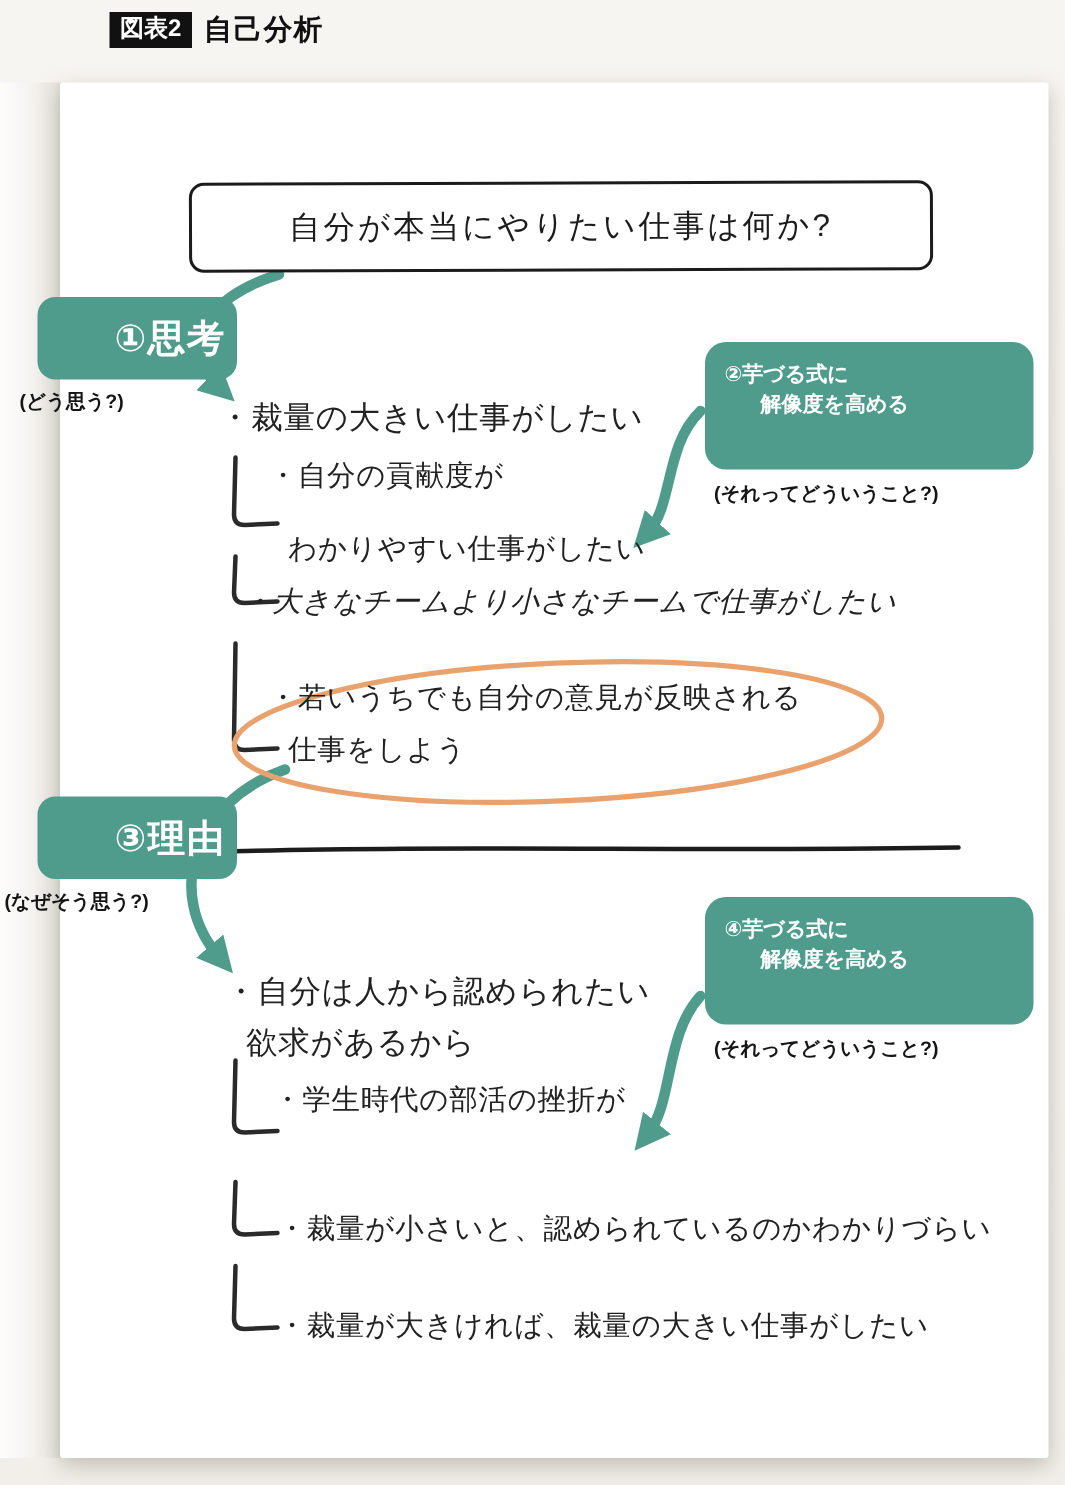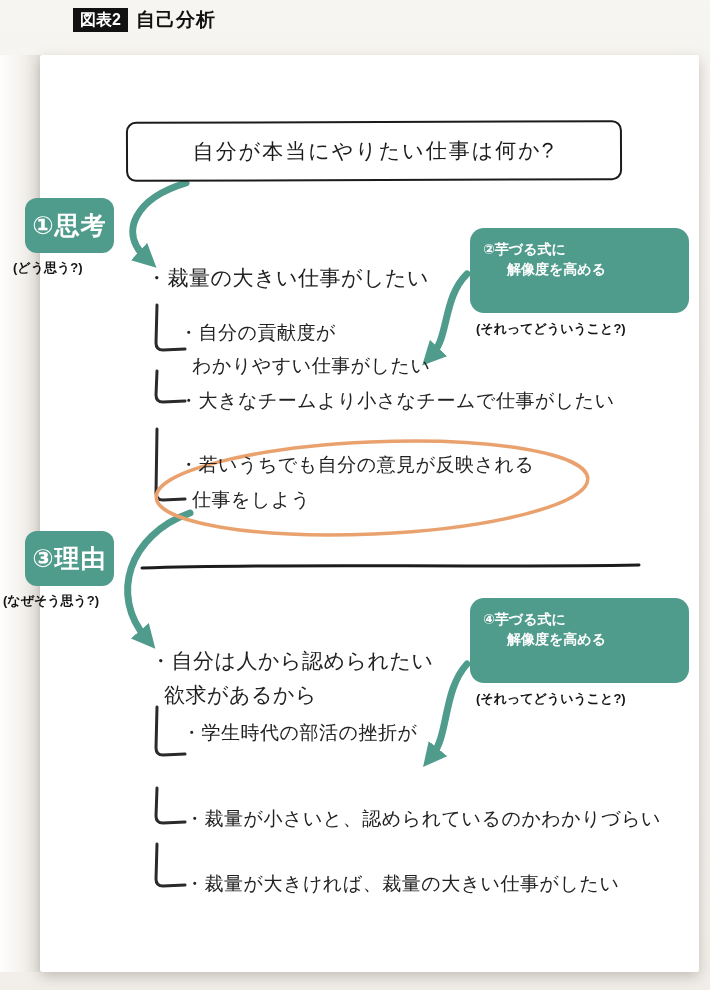--- a/index.html
+++ b/index.html
@@ -20,21 +20,21 @@
   .fig-title{font-size:19px;font-weight:bold;color:#111;letter-spacing:1px;}
   .gutter{left:0;top:55px;width:42px;height:917px;
     background:linear-gradient(to right,#fdfdfc 0%,#f6f4f1 45%,#e9e6e1 85%,#dfdcd7 100%);}
   .card{left:40px;top:55px;width:659px;height:917px;background:#fff;
     box-shadow:0 5px 14px rgba(110,100,90,.35);border-radius:2px;}
   .overlay{left:0;top:0;width:710px;height:990px;pointer-events:none;}
   .q-box{left:126px;top:121px;width:492px;height:56px;
     border:2.5px solid #1b1b1b;border-radius:10px;background:#fff;
     display:flex;align-items:center;justify-content:center;
     font-size:21px;font-weight:500;letter-spacing:2px;transform:rotate(-.2deg);}
-  .badge{background:var(--teal);color:#fff;font-weight:bold;border-radius:12px;}
+  .badge{background:var(--teal);color:#fff;font-weight:bold;border-radius:12px;padding-left:44px;}
   .badge-sm{width:89px;height:55px;display:flex;align-items:center;justify-content:center;
     font-size:25px;letter-spacing:1px;}
   .badge-lg{width:219px;height:85px;font-size:14px;line-height:1.45;
     padding:11px 0 0 13px;box-sizing:border-box;border-radius:14px;}
   .badge-lg .l2{padding-left:24px;}
   .caption{font-size:13px;font-weight:bold;color:#151515;white-space:nowrap;}
   .bullet{font-size:21px;white-space:nowrap;letter-spacing:.5px;color:#222;}
   .sub{font-size:19px;white-space:nowrap;letter-spacing:.5px;color:#222;}
 </style>
 </head>
@@ -91,24 +91,24 @@
   <div class="abs caption" style="left:3px;top:592px;">(なぜそう思う?)</div>
 
   <div class="abs badge badge-lg" style="left:470px;top:598px;">
     <div class="l1">④芋づる式に</div>
     <div class="l2">解像度を高める</div>
   </div>
   <div class="abs caption" style="left:476px;top:690px;">(それってどういうこと?)</div>
 
   <div class="abs bullet" style="left:146px;top:264px;">・裁量の大きい仕事がしたい</div>
 
-  <div class="abs sub" style="left:179px;top:320px;">・自分の貢献度が</div>
+  <div class="abs sub" style="left:179px;top:304px;">・自分の貢献度が</div>
   <div class="abs sub" style="left:192px;top:353px;text-align:center;">わかりやすい仕事がしたい</div>
 
-  <div class="abs sub" style="left:179px;top:388px;">・大きなチームより小さなチームで仕事がしたい</div>
+  <div class="abs sub" style="left:162px;top:388px;font-style:italic;">・大きなチームより小さなチームで仕事がしたい</div>
 
   <div class="abs sub" style="left:179px;top:452px;">・若いうちでも自分の意見が反映される</div>
   <div class="abs sub" style="left:192px;top:487px;">仕事をしよう</div>
 
   <div class="abs bullet" style="left:150px;top:647px;">・自分は人から認められたい</div>
   <div class="abs bullet" style="left:164px;top:681px;">欲求があるから</div>
 
   <div class="abs sub" style="left:182px;top:720px;">・学生時代の部活の挫折が</div>
 
   <div class="abs sub" style="left:185px;top:806px;">・裁量が小さいと、認められているのかわかりづらい</div>

